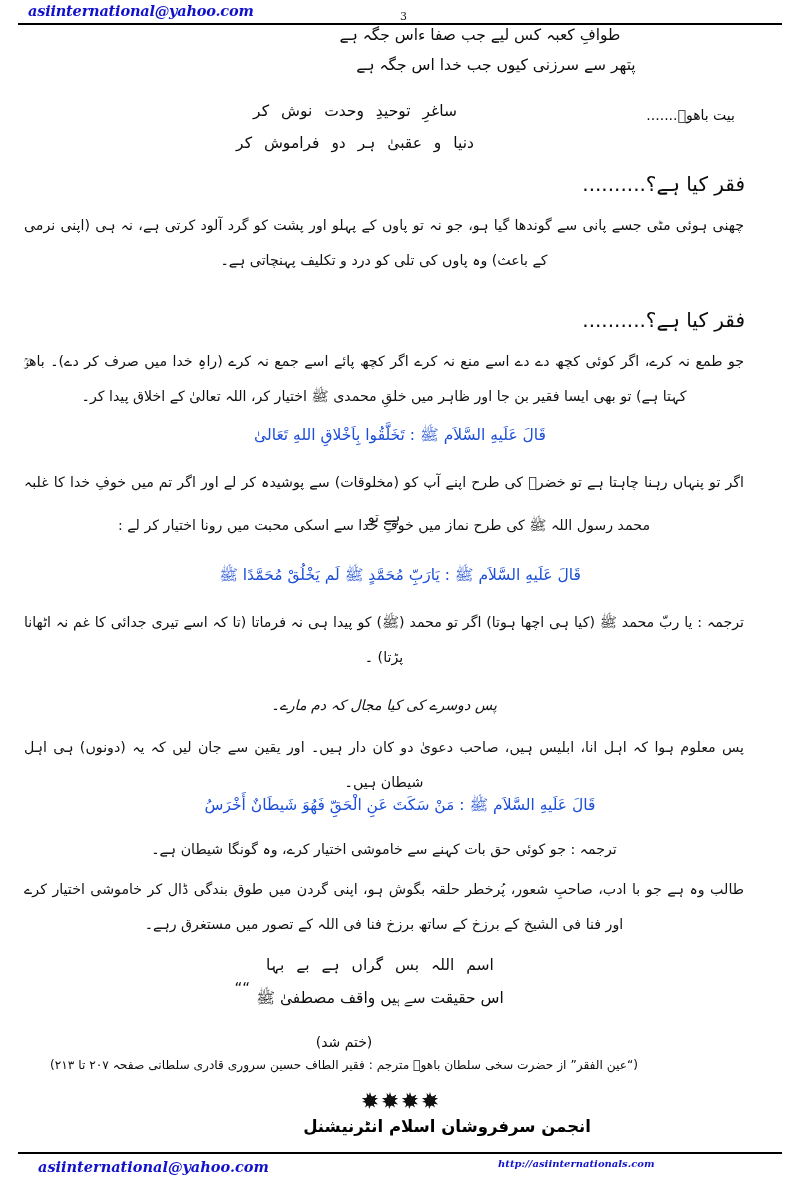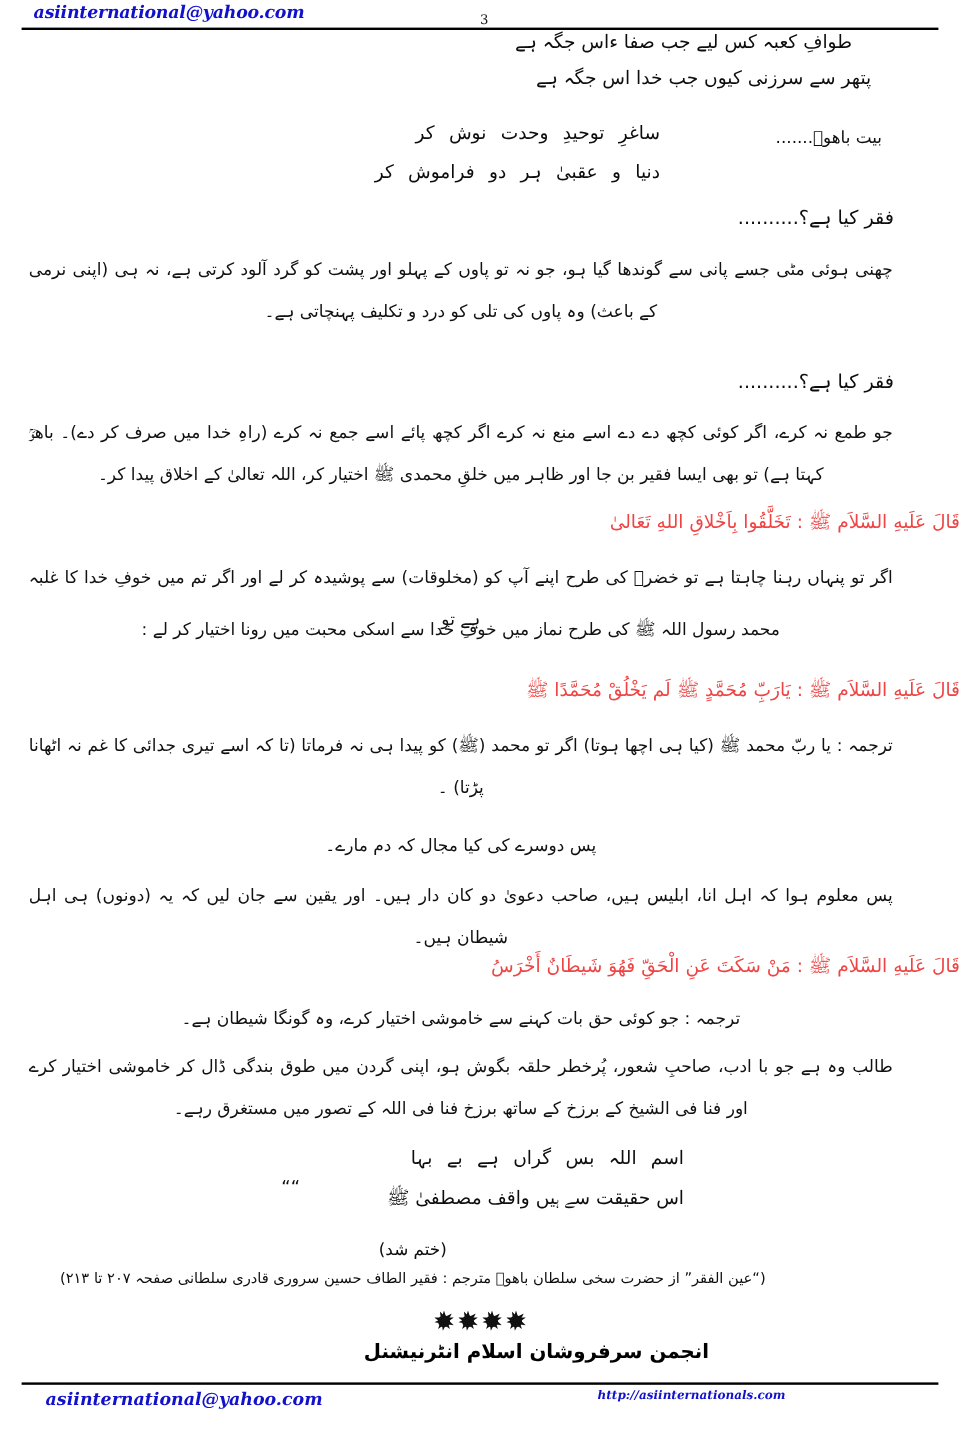--- a/index.html
+++ b/index.html
@@ -69,53 +69,53 @@
     font-family: "DejaVu Sans", sans-serif;
     color: #0d0d0d;
     white-space: nowrap;
     line-height: 1;
   }
 
   
   .verse {
     position: absolute;
     direction: rtl;
-    text-align: right;
+    text-align: center;
     font-size: 15.5px;
     color: #0d0d0d;
     white-space: nowrap;
     font-family: "DejaVu Sans", sans-serif;
   }
 
   .verse-wide {
     letter-spacing: 2.5px;
     word-spacing: 7px;
   }
 
   
   .sec-head {
     position: absolute;
     right: 55px;
     direction: rtl;
-    font-size: 16px;
+    font-size: 20px;
     color: #0d0d0d;
     white-space: nowrap;
     font-family: "DejaVu Sans", sans-serif;
   }
 
   
   .arabic {
     position: absolute;
     direction: rtl;
-    text-align: right;
+    text-align: center;
     width: 800px;
     left: 0;
     font-family: "DejaVu Sans", sans-serif;
     font-size: 15.5px;
-    color: #ef4444;
+    color: #1d4ed8;
     white-space: nowrap;
     letter-spacing: 0.4px;
   }
 
   
   .para {
     position: absolute;
     direction: rtl;
     text-align: justify;
     text-align-last: center;
@@ -275,21 +275,21 @@
   <div class="arabic" style="top:425px;">قَالَ عَلَيهِ السَّلاَم ﷺ : تَخَلَّقُوا بِاَخْلاقِ اللهِ تَعَالىٰ</div>
 
   <div class="para" style="top:465px;">اگر تو پنہاں رہنا چاہتا ہے تو خضرؑ کی طرح اپنے آپ کو (مخلوقات) سے پوشیدہ کر لے اور اگر تم میں خوفِ خدا کا غلبہ ہے تو</div>
 
   <div class="para last-center" style="top:508px;">محمد رسول اللہ ﷺ کی طرح نماز میں خوفِ خدا سے اسکی محبت میں رونا اختیار کر لے :</div>
 
   <div class="arabic" style="top:565px;">قَالَ عَلَيهِ السَّلاَم ﷺ : يَارَبِّ مُحَمَّدٍ ﷺ لَم يَخْلُقْ مُحَمَّدًا ﷺ</div>
 
   <div class="para" style="top:605px;">ترجمہ : یا ربّ محمد ﷺ (کیا ہی اچھا ہوتا) اگر تو محمد (ﷺ) کو پیدا ہی نہ فرماتا (تا کہ اسے تیری جدائی کا غم نہ اٹھانا پڑتا) ۔</div>
 
-  <div class="para last-center" style="top:688px;">پس دوسرے کی کیا مجال کہ دم مارے۔</div>
+  <div class="para last-center" style="top:688px;font-style:italic;">پس دوسرے کی کیا مجال کہ دم مارے۔</div>
 
   <div class="para last-center" style="top:730px;">پس معلوم ہوا کہ اہل انا، ابلیس ہیں، صاحب دعویٰ دو کان دار ہیں۔ اور یقین سے جان لیں کہ یہ (دونوں) ہی اہل شیطان ہیں۔</div>
 
   <div class="arabic" style="top:795px;">قَالَ عَلَيهِ السَّلاَم ﷺ : مَنْ سَكَتَ عَنِ الْحَقِّ فَهُوَ شَيطَانٌ أَخْرَسُ</div>
 
   <div class="para last-center" style="top:832px;">ترجمہ : جو کوئی حق بات کہنے سے خاموشی اختیار کرے، وہ گونگا شیطان ہے۔</div>
 
   <div class="para" style="top:872px;">طالب وہ ہے جو با ادب، صاحبِ شعور، پُرخطر حلقہ بگوش ہو، اپنی گردن میں طوق بندگی ڈال کر خاموشی اختیار کرے اور فنا فی الشیخ کے برزخ کے ساتھ برزخ فنا فی اللہ کے تصور میں مستغرق رہے۔</div>
 
   <div class="verse verse-wide" style="top:956px; right:230px; width:380px;">اسم اللہ بس گراں ہے بے بہا</div>

